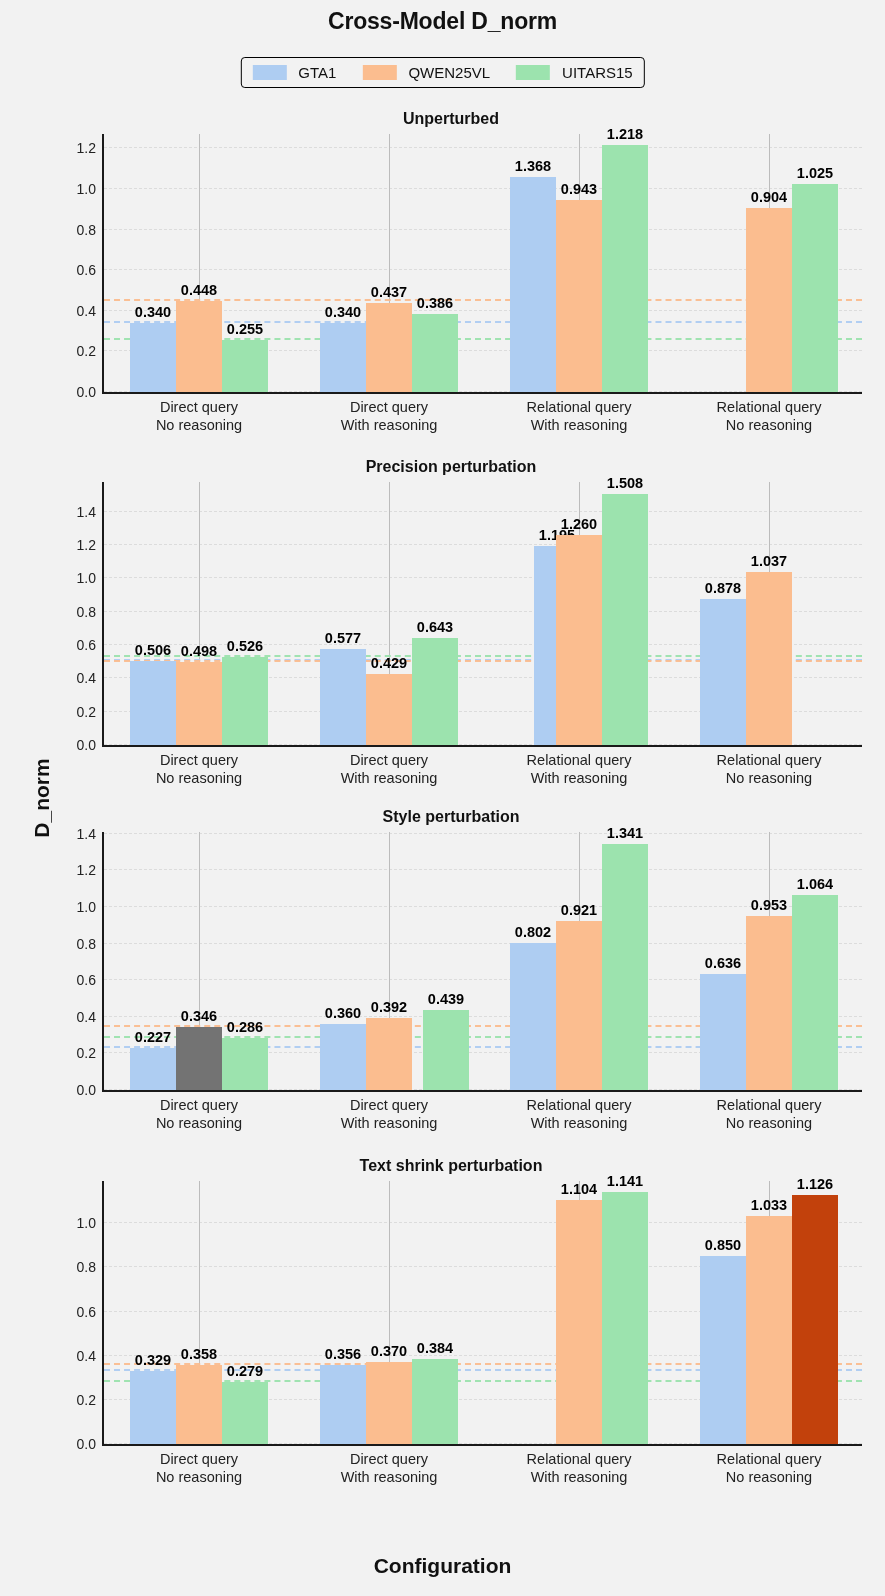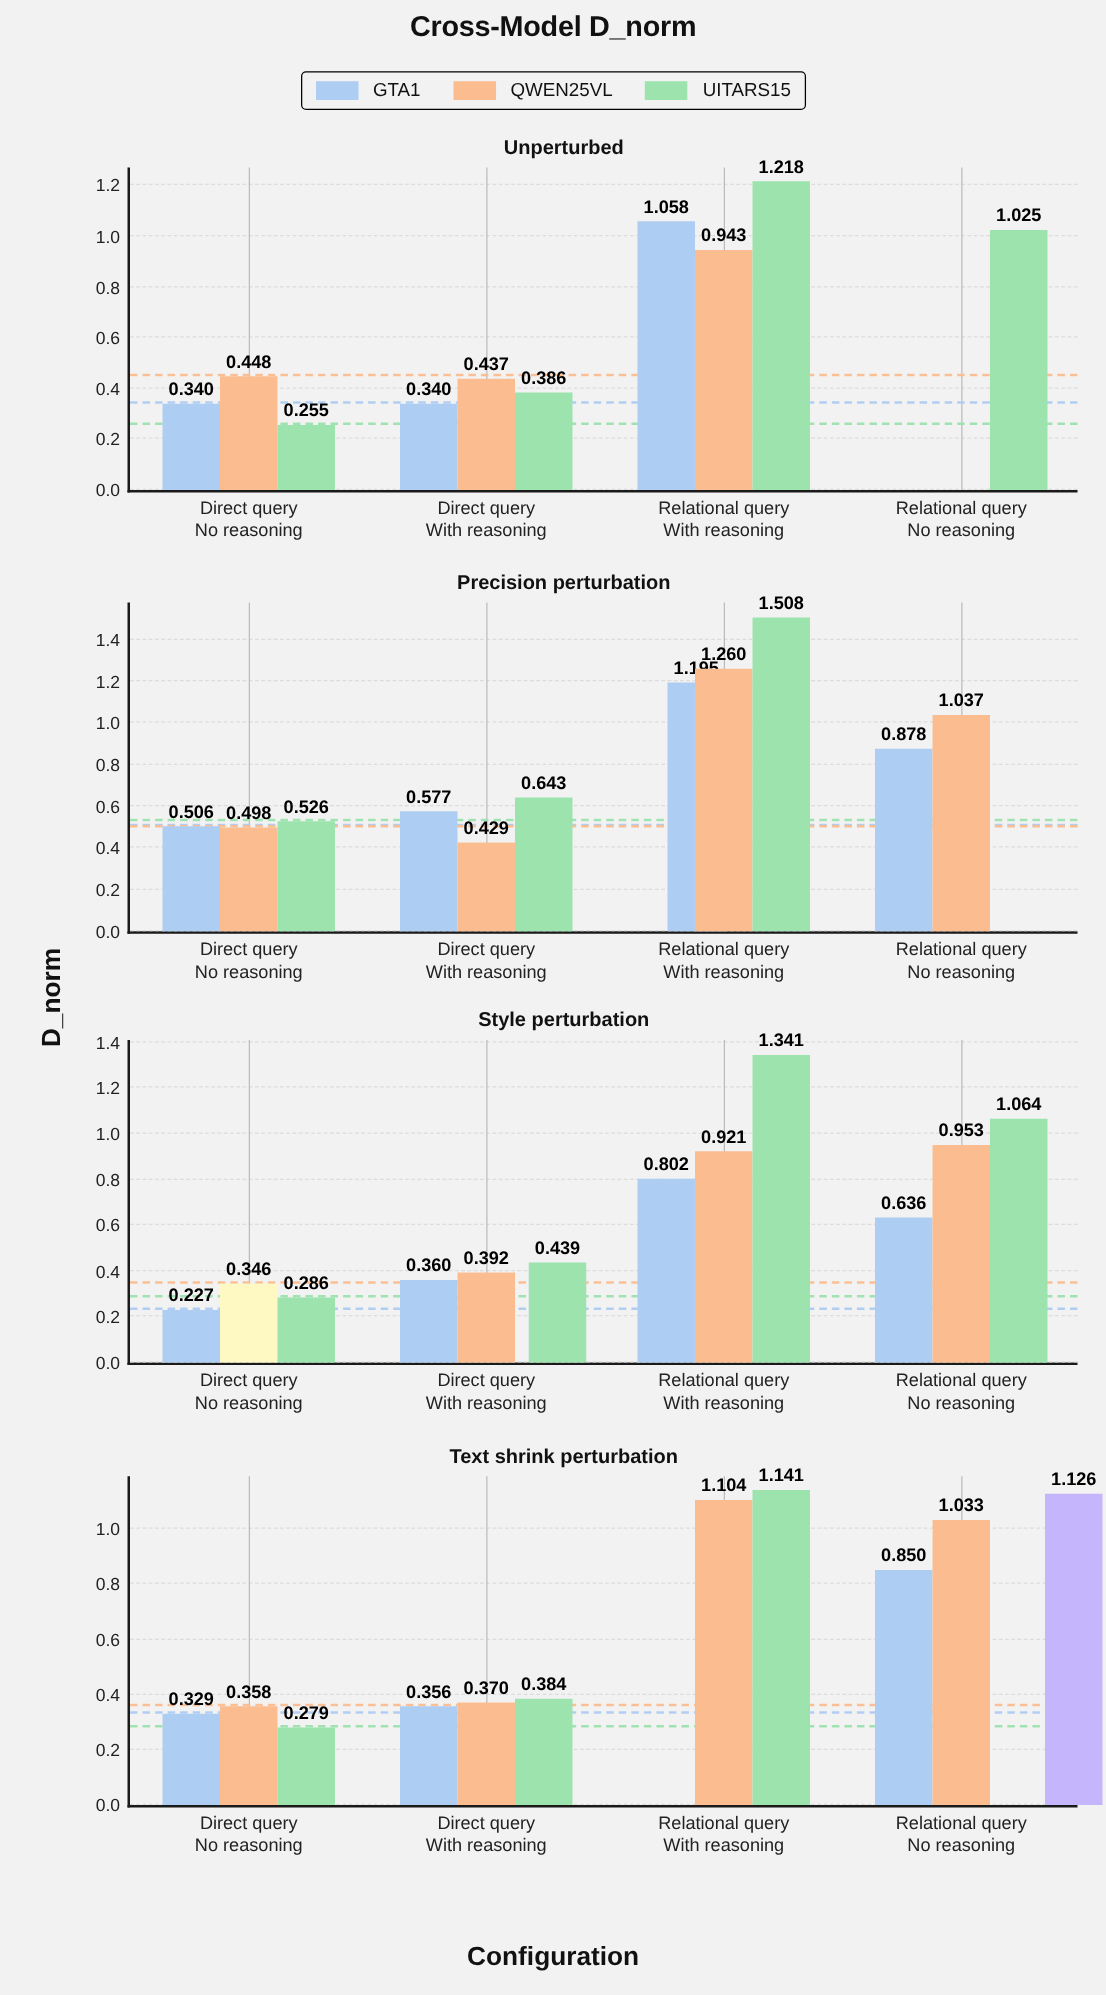--- a/index.html
+++ b/index.html
@@ -251,31 +251,34 @@
             <span class="bar-value">0.437</span>
           </div>
           <div class="bar" style="left: 308px; width: 46px; height: 78.4062px; background: rgb(156, 227, 174);">
             <span class="bar-value">0.386</span>
           </div>
           <div class="xtick" style="left: 285px;">
             <div>Direct query</div>
             <div>With reasoning</div>
           </div>
           <div class="bar" style="left: 406px; width: 46px; height: 214.906px; background: rgb(174, 205, 242);">
-            <span class="bar-value">1.058</span>
+            <span class="bar-value">1.368</span>
           </div>
           <div class="bar" style="left: 452px; width: 46px; height: 191.547px; background: rgb(251, 189, 143);">
             <span class="bar-value">0.943</span>
           </div>
           <div class="bar" style="left: 498px; width: 46px; height: 247.406px; background: rgb(156, 227, 174);">
             <span class="bar-value">1.218</span>
           </div>
           <div class="xtick" style="left: 475px;">
             <div>Relational query</div>
             <div>With reasoning</div>
+          </div>
+          <div class="bar" style="left: 642px; width: 46px; height: 183.625px; background: rgb(251, 189, 143);">
+            <span class="bar-value">0.904</span>
           </div>
           <div class="bar" style="left: 688px; width: 46px; height: 208.203px; background: rgb(156, 227, 174);">
             <span class="bar-value">1.025</span>
           </div>
           <div class="xtick" style="left: 665px;">
             <div>Relational query</div>
             <div>No reasoning</div>
           </div>
         </div>
       </div>
@@ -382,21 +385,21 @@
           <div class="vsep" style="left: 95px;"></div>
           <div class="vsep" style="left: 285px;"></div>
           <div class="vsep" style="left: 475px;"></div>
           <div class="vsep" style="left: 665px;"></div>
           <div class="refline" style="bottom: 41.5634px; border-top-color: rgb(174, 205, 242);"></div>
           <div class="refline" style="bottom: 63.3521px; border-top-color: rgb(251, 189, 143);"></div>
           <div class="refline" style="bottom: 52.3662px; border-top-color: rgb(156, 227, 174);"></div>
           <div class="bar" style="left: 26px; width: 46px; height: 41.5634px; background: rgb(174, 205, 242);">
             <span class="bar-value">0.227</span>
           </div>
-          <div class="bar" style="left: 72px; width: 46px; height: 63.3521px; background: #fef9c3;">
+          <div class="bar" style="left: 72px; width: 46px; height: 63.3521px; background: #737373;">
             <span class="bar-value">0.346</span>
           </div>
           <div class="bar" style="left: 118px; width: 46px; height: 52.3662px; background: rgb(156, 227, 174);">
             <span class="bar-value">0.286</span>
           </div>
           <div class="xtick" style="left: 95px;">
             <div>Direct query</div>
             <div>No reasoning</div>
           </div>
           <div class="bar" style="left: 216px; width: 46px; height: 65.9155px; background: rgb(174, 205, 242);">
@@ -499,21 +502,21 @@
           <div class="xtick" style="left: 475px;">
             <div>Relational query</div>
             <div>With reasoning</div>
           </div>
           <div class="bar" style="left: 596px; width: 46px; height: 187.708px; background: rgb(174, 205, 242);">
             <span class="bar-value">0.850</span>
           </div>
           <div class="bar" style="left: 642px; width: 46px; height: 228.121px; background: rgb(251, 189, 143);">
             <span class="bar-value">1.033</span>
           </div>
-          <div class="bar" style="left: 688px; width: 46px; height: 248.658px; background: #c4b5fd; margin-left: 44px;">
+          <div class="bar" style="left: 688px; width: 46px; height: 248.658px; background: #c2410c;">
             <span class="bar-value">1.126</span>
           </div>
           <div class="xtick" style="left: 665px;">
             <div>Relational query</div>
             <div>No reasoning</div>
           </div>
         </div>
       </div>
     </div>
   </div>

